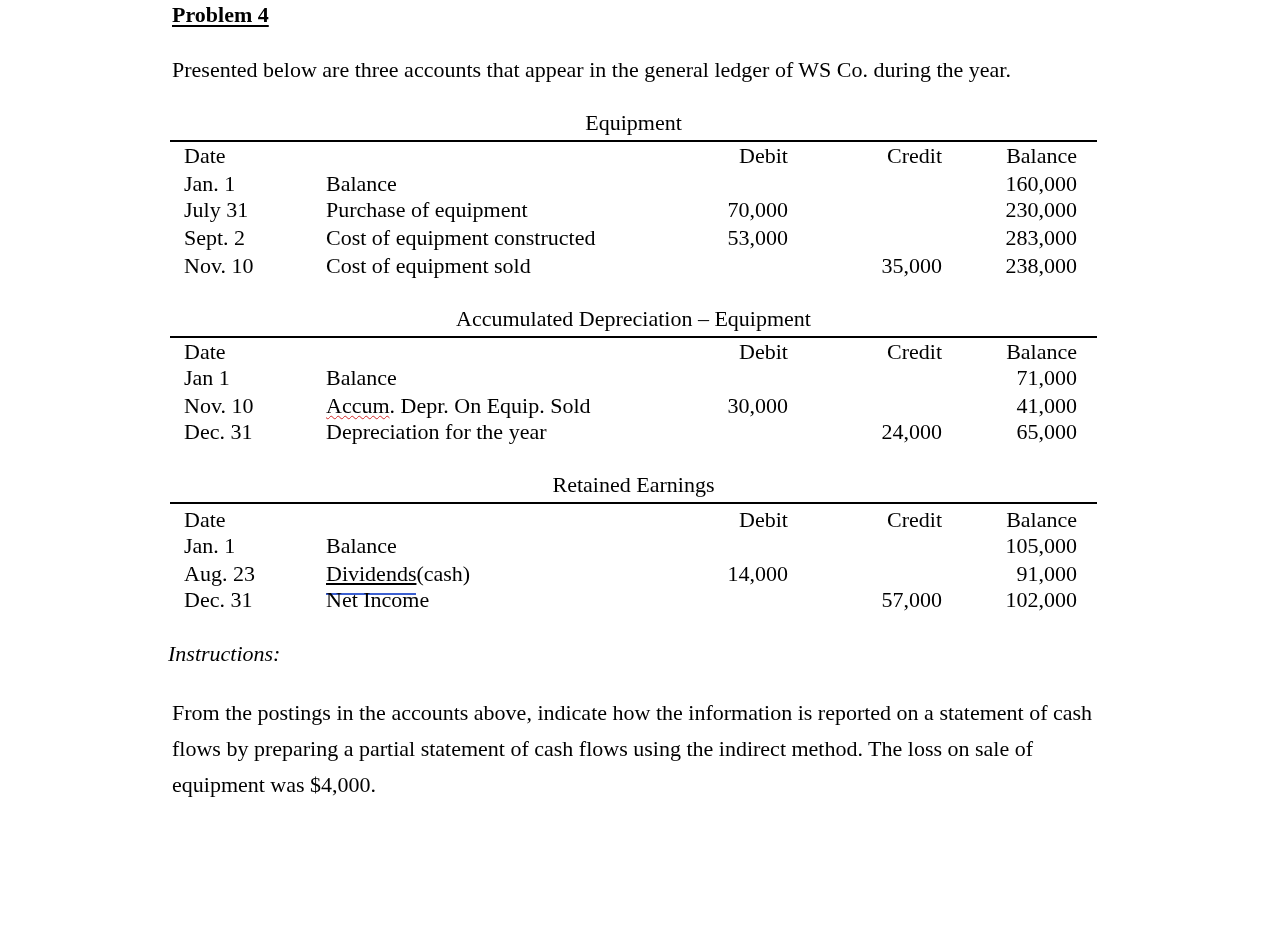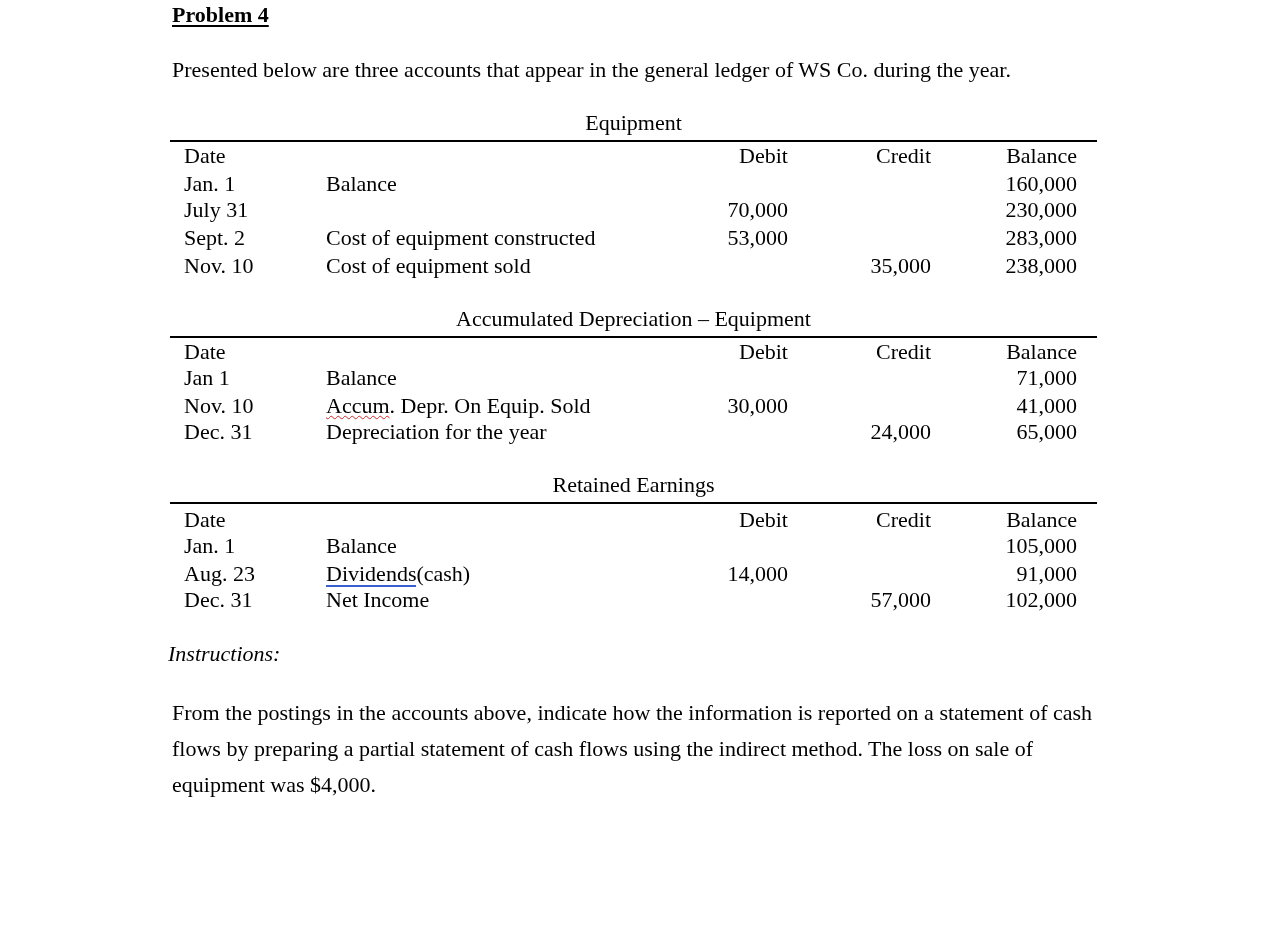--- a/index.html
+++ b/index.html
@@ -37,32 +37,33 @@
     }
     .ledger-row {
       position: absolute;
       left: 172px;
       width: 905px;
       height: 26px;
     }
     .c-date { position: absolute; left: 12px; top: 0; }
     .c-desc { position: absolute; left: 154px; top: 0; }
     .c-debit { position: absolute; right: 289px; top: 0; text-align: right; }
-    .c-credit { position: absolute; right: 146px; top: 0; text-align: center; }
+    .c-credit { position: absolute; right: 135px; top: 0; text-align: center; }
     .c-bal { position: absolute; right: 0; top: 0; text-align: right; }
     .squiggle-red {
       text-decoration: underline wavy #d12a2a;
       text-decoration-thickness: 1px;
       text-underline-offset: 2px;
     }
     .underline-blue {
       border-bottom: 2px solid #3b5fd1;
-      padding-bottom: 0;
+      padding-bottom: 8px;
       line-height: 22px;
       display: inline-block;
+      text-decoration: underline;
     }
     .instructions-label { left: 168px; top: 641px; font-style: italic; }
     .instructions-text {
       left: 172px; top: 695px;
       white-space: normal;
       width: 930px;
       line-height: 36px;
     }
   </style>
 </head>
@@ -82,20 +83,21 @@
   </div>
   <div class="ledger-row" style="top:171px;">
     <span class="c-date">Jan. 1</span>
     <span class="c-desc">Balance</span>
     <span class="c-debit"></span>
     <span class="c-credit"></span>
     <span class="c-bal">160,000</span>
   </div>
   <div class="ledger-row" style="top:197px;">
     <span class="c-date">July 31</span>
+    <span class="c-desc">Purchase of equipment</span>
     <span class="c-debit">70,000</span>
     <span class="c-credit"></span>
     <span class="c-bal">230,000</span>
   </div>
   <div class="ledger-row" style="top:225px;">
     <span class="c-date">Sept. 2</span>
     <span class="c-desc">Cost of equipment constructed</span>
     <span class="c-debit">53,000</span>
     <span class="c-credit"></span>
     <span class="c-bal">283,000</span>

